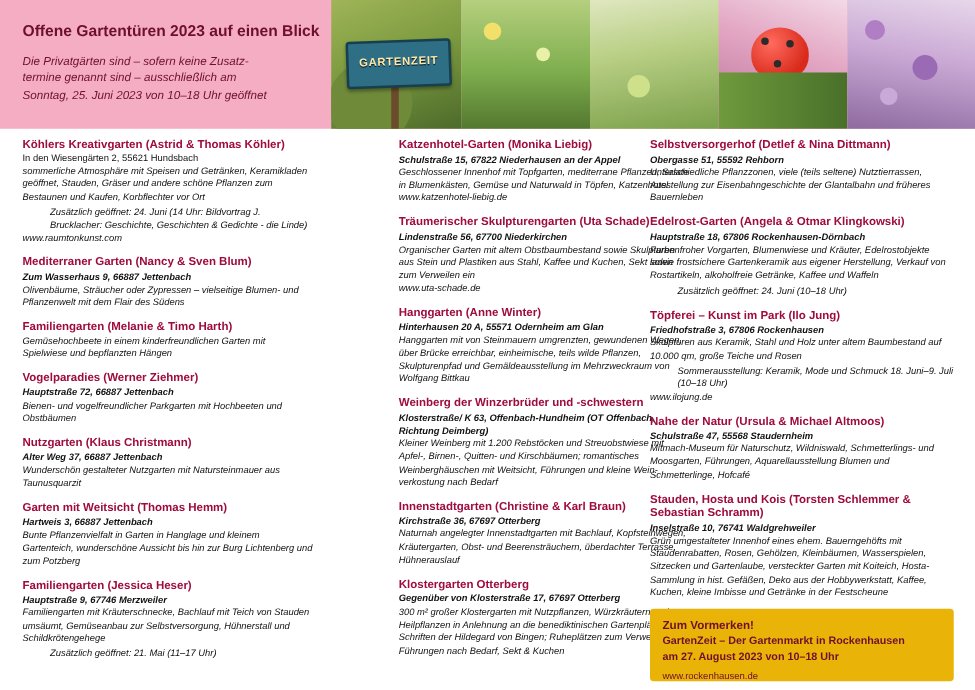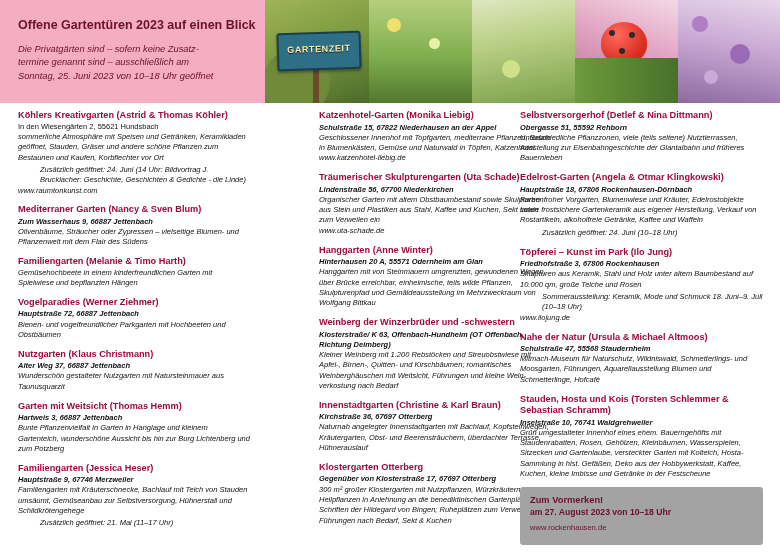--- a/index.html
+++ b/index.html
@@ -57,21 +57,21 @@
   .e-title{font-size:9.2px;font-weight:bold;color:#9e0b3f;line-height:1.25;}
   .e-title .owner{color:#9e0b3f;font-weight:bold;}
   .e-sub{font-size:7.5px;font-style:italic;font-weight:bold;color:#111;line-height:1.35;margin-top:1px;}
   .e-addr{font-size:7.5px;color:#111;line-height:1.38;margin-top:0px;}
   .e-body{font-size:7.5px;color:#111;line-height:1.38;margin-top:0px;}
   .e-extra{font-size:7.5px;color:#111;line-height:1.38;margin-top:2px;margin-left:22px;}
   .e-link{font-size:7.5px;color:#111;line-height:1.38;}
   .ital{font-style:italic;}
 
   
-  .vormerken{position:absolute;left:520px;top:487px;width:243px;height:58px;background:#a3a3a3;border-radius:3px;}
+  .vormerken{position:absolute;left:520px;top:487px;width:243px;height:58px;background:#eab308;border-radius:3px;}
   .v-in{padding:8px 10px;}
   .v-t1{font-size:9.3px;font-weight:bold;color:#6e0f2c;}
   .v-t2{font-size:8.6px;font-weight:bold;color:#6e0f2c;margin-top:2px;line-height:1.3;}
   .v-t3{font-size:7.6px;color:#6e0f2c;margin-top:5px;}
 </style>
 </head>
 <body>
 
 <div class="page">
 
@@ -283,18 +283,19 @@
         </div>
         <div class="e-sub">Inselstraße 10, 76741 Waldgrehweiler</div>
         <div class="e-body ital">Grün umgestalteter Innenhof eines ehem. Bauerngehöfts mit Staudenrabatten, Rosen, Gehölzen, Kleinbäumen, Wasser­spielen, Sitzecken und Gartenlaube, versteckter Garten mit Koiteich, Hosta-Sammlung in hist. Gefäßen, Deko aus der Hobbywerkstatt, Kaffee, Kuchen, kleine Imbisse und Getränke in der Festscheune</div>
       </div>
     </div>
   </div>
 
   <div class="vormerken">
     <div class="v-in">
       <div class="v-t1">Zum Vormerken!</div>
+      <div class="v-t2">GartenZeit – Der Gartenmarkt in Rockenhausen</div>
       <div class="v-t2">am 27. August 2023 von 10–18 Uhr</div>
       <div class="v-t3">www.rockenhausen.de</div>
     </div>
   </div>
 
 </div>
 
 </body></html>

